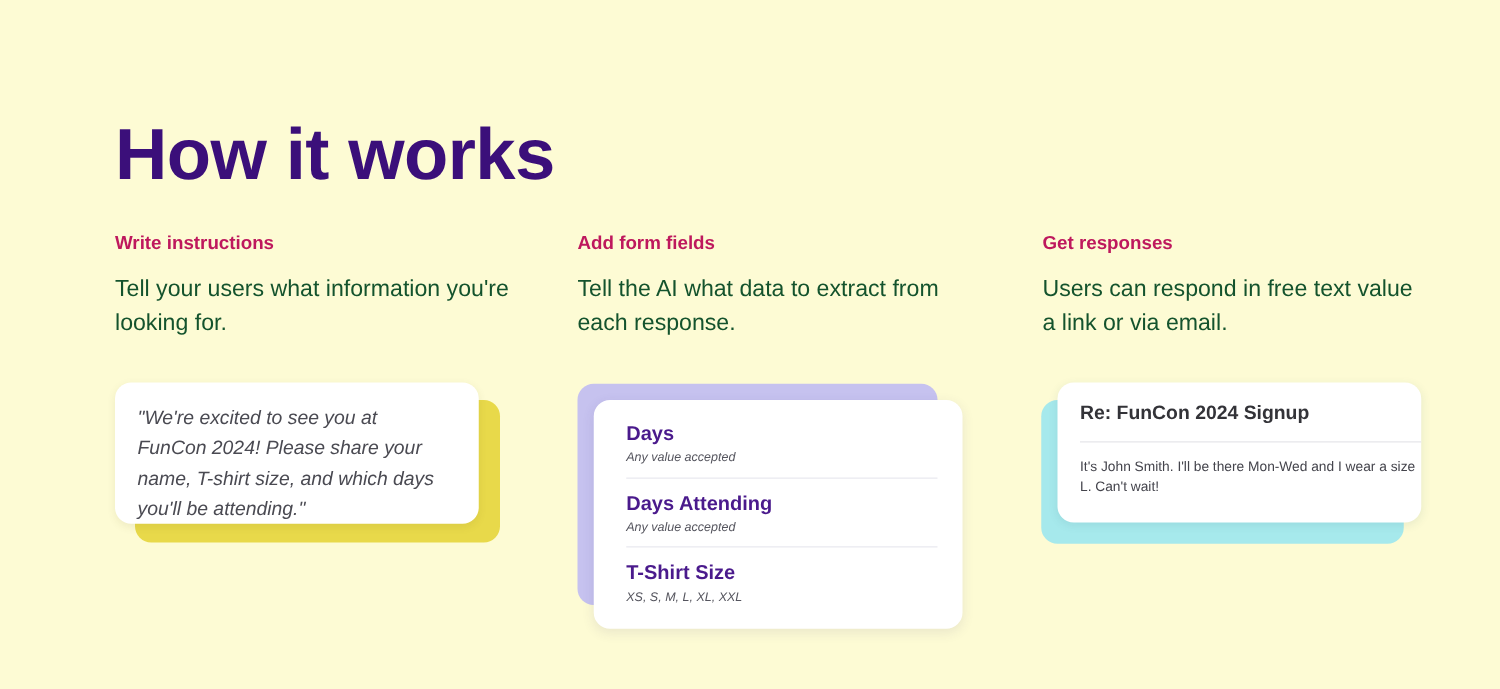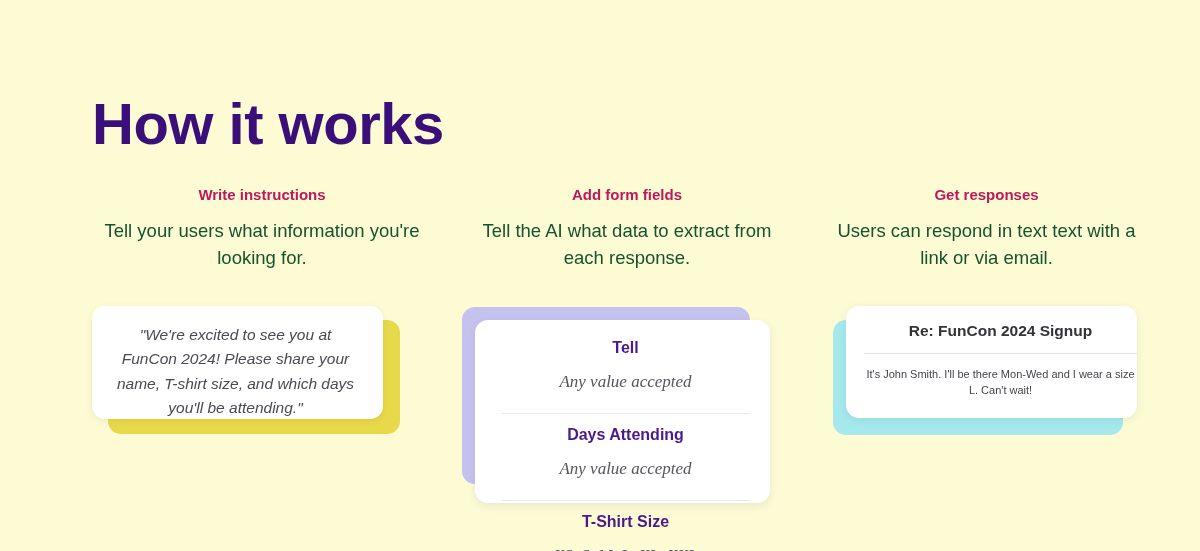--- a/index.html
+++ b/index.html
@@ -12,21 +12,20 @@
     background: #fdfbd4;
     font-family: "Liberation Sans", sans-serif;
     overflow: hidden;
     position: relative;
   }
 
   .page {
     position: relative;
     width: 1200px;
     height: 524px;
-    text-align: center;
   }
 
   
   .page-title {
     position: absolute;
     left: 92px;
     top: 52px;
     font-size: 58px;
     font-weight: 700;
     color: #3b0f7a;
@@ -121,26 +120,25 @@
     padding-bottom: 0;
   }
   .field-label {
     font-size: 16px;
     font-weight: 700;
     color: #4a1a8c;
     line-height: 1.45;
     margin: 0 0 1px 0;
   }
   .field-value {
-    font-size: 17px;
+    font-size: 10px;
     font-style: italic;
     color: #55555e;
     line-height: 1.45;
-    margin: 11px;
-    font-family: Liberation Serif, serif;
+    margin: 0;
   }
 
   
   .stack-3 { left: 833px; top: 306px; width: 305px; height: 130px; }
   .stack-3 .card-backdrop {
     left: 0; top: 14px; width: 290px; height: 115px;
     background: #a6e9ec;
   }
   .stack-3 .card-face {
     left: 13px; top: 0; width: 291px; height: 112px;
@@ -180,38 +178,38 @@
       <p class="col-desc">Tell your users what information you're looking for.</p>
     </div>
 
     <div class="column col-2">
       <h2 class="col-title">Add form fields</h2>
       <p class="col-desc">Tell the AI what data to extract from each response.</p>
     </div>
 
     <div class="column col-3">
       <h2 class="col-title">Get responses</h2>
-      <p class="col-desc">Users can respond in text text with a link or via email.</p>
+      <p class="col-desc">Users can respond in free text value a link or via email.</p>
     </div>
 
   </div>
 
   <div class="card-stack stack-1">
     <div class="card-backdrop"></div>
     <div class="card-face">
       <p class="quote-text">"We're excited to see you at FunCon 2024! Please share your name, T-shirt size, and which days you'll be attending."</p>
     </div>
   </div>
 
   <div class="card-stack stack-2">
     <div class="card-backdrop"></div>
     <div class="card-face">
 
       <div class="field-row">
-        <div class="field-label">Tell</div>
+        <div class="field-label">Days</div>
         <div class="field-value">Any value accepted</div>
       </div>
 
       <div class="field-row">
         <div class="field-label">Days Attending</div>
         <div class="field-value">Any value accepted</div>
       </div>
 
       <div class="field-row last">
         <div class="field-label">T-Shirt Size</div>

